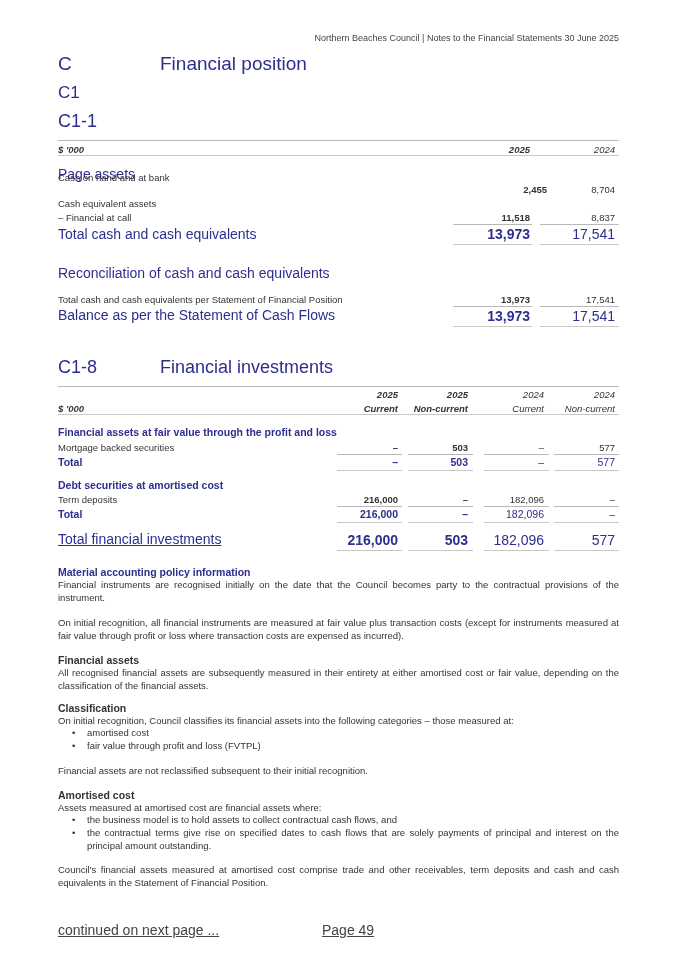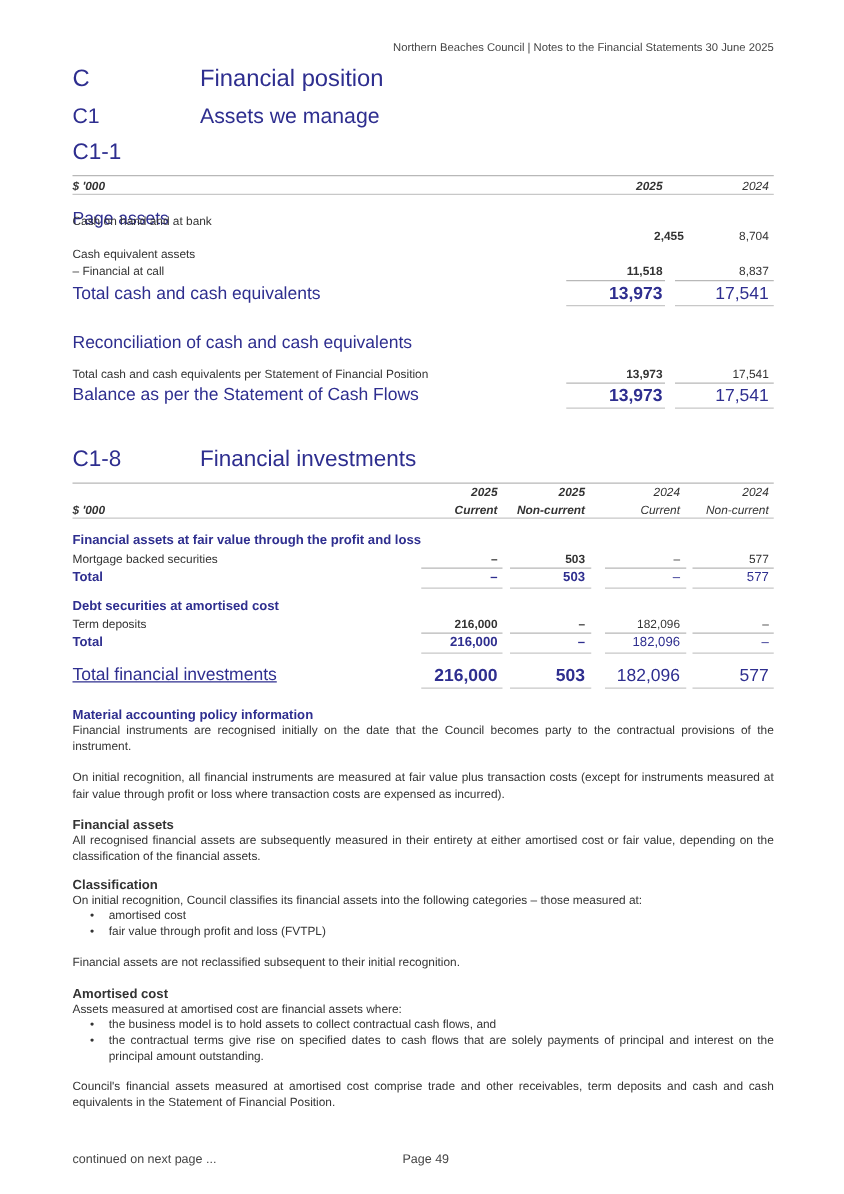--- a/index.html
+++ b/index.html
@@ -18,34 +18,33 @@
   .lbl { position: absolute; left: 58px; font-size: 9.5px; white-space: nowrap; }
   .num { position: absolute; text-align: right; font-size: 9.5px; white-space: nowrap; }
   .b { font-weight: bold; }
   .it { font-style: italic; }
   .sub { font-size: 14px; }
   .big { font-size: 14px; }
   .para { position: absolute; left: 58px; width: 561px; font-size: 9.5px; line-height: 12.5px; text-align: justify; color: #333; }
   .phead { position: absolute; left: 58px; font-size: 10.5px; font-weight: bold; }
   .bul { position: absolute; left: 72px; font-size: 9.5px; }
   .bultext { position: absolute; left: 87px; width: 532px; font-size: 9.5px; line-height: 12.5px; text-align: justify; }
-  .foot { position: absolute; top: 922px; font-size: 10px; color: #444; }
+  .foot { position: absolute; top: 922px; font-size: 14px; color: #444; text-decoration: underline; }
 </style>
 </head>
 <body>
 
 <div class="abs hdr">Northern Beaches Council | Notes to the Financial Statements 30 June 2025</div>
 
 <div class="abs h1 blue">
   <span class="h-code">C</span>
   <span class="h-text">Financial position</span>
 </div>
 <div class="abs h2 blue">
   <span class="h-code">C1</span>
-  <span class="h-text">Assets we manage</span>
 </div>
 <div class="abs h3 blue">
   <span class="h-code">C1-1</span>
 </div>
 
 <div class="rule2" style="left:58px;width:561px;top:140px;"></div>
 <div class="lbl b it" style="top:144px;">$ '000</div>
 <div class="num b it" style="left:455px;width:75px;top:144px;">2025</div>
 <div class="num it" style="left:540px;width:75px;top:144px;">2024</div>
 <div class="rule" style="left:58px;width:561px;top:155px;"></div>

